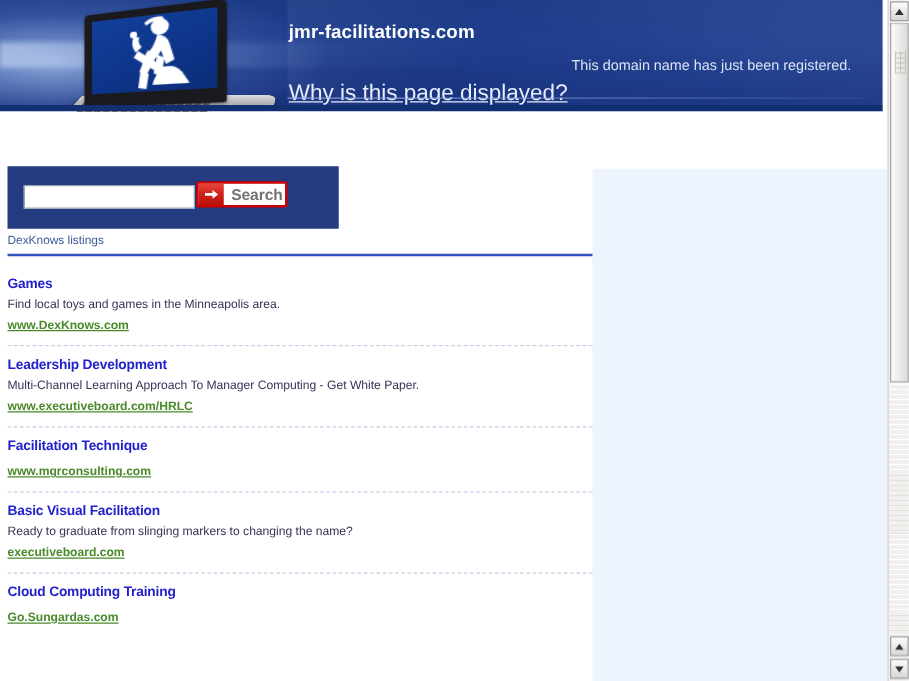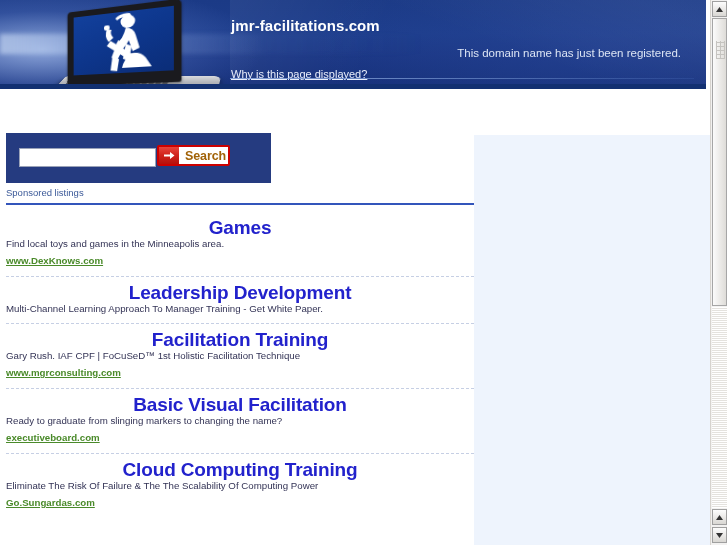--- a/index.html
+++ b/index.html
@@ -127,21 +127,21 @@
     color: #dbe4f4;
     font-size: 11.5px;
     line-height: 14px;
     margin-top: 11px;
     text-align: right;
   }
   .hdr-link {
     display: inline-block;
     margin-top: 6px;
     color: #e9eefb;
-    font-size: 11px;
+    font-size: 18px;
     text-decoration: underline;
     line-height: 17px;
     cursor: pointer;
   }
 
   
   .right-panel {
     position: absolute;
     left: 474px; top: 135px;
     width: 236px; height: 410px;
@@ -183,21 +183,21 @@
   .search-btn .arrow-box {
     width: 20px; height: 17px;
     margin-left: 0px;
     background: linear-gradient(180deg, #e8453c 0%, #d0231c 48%, #b5110b 100%);
     display: flex;
     align-items: center;
     justify-content: center;
   }
   .search-btn .arrow-box svg { display: block; }
   .search-btn .btn-label {
-    color: #a16207;
+    color: #737373;
     font-size: 12.5px;
     font-weight: bold;
     margin-left: 6px;
     letter-spacing: -0.1px;
     line-height: 14px;
   }
 
   
   .sponsored {
     position: absolute;
@@ -214,26 +214,25 @@
   }
 
   .listings {
     position: absolute;
     left: 6px; top: 212px;
     width: 468px;
   }
   .listing { padding: 6px 0 8px 0; }
   .listing .title {
     color: #2222cc;
-    font-size: 19px;
+    font-size: 11px;
     font-weight: bold;
     line-height: 19px;
     letter-spacing: -0.15px;
     cursor: pointer;
-    text-align: center;
   }
   .listing .desc {
     color: #333355;
     font-size: 9.7px;
     line-height: 13px;
     margin-top: 0;
   }
   .listing .url {
     color: #4a8a2a;
     font-size: 9.7px;
@@ -356,55 +355,54 @@
   </div>
   <button class="search-btn">
     <span class="arrow-box">
       <svg width="11" height="9" viewBox="0 0 11 9" aria-hidden="true">
         <path d="M0 3.4 h6 V1 L10.5 4.5 L6 8 V5.6 H0 Z" fill="#ffffff"></path>
       </svg>
     </span>
     <span class="btn-label">Search</span>
   </button>
 
-  <div class="sponsored">Sponsored listings</div>
+  <div class="sponsored">DexKnows listings</div>
   <div class="blue-rule"></div>
 
   <div class="listings">
 
     <div class="listing">
       <div class="title">Games</div>
       <div class="desc">Find local toys and games in the Minneapolis area.</div>
       <a class="url" href="#">www.DexKnows.com</a>
     </div>
     <div class="dashrule"></div>
 
     <div class="listing">
       <div class="title">Leadership Development</div>
-      <div class="desc">Multi-Channel Learning Approach To Manager Training - Get White Paper.</div>
+      <div class="desc">Multi-Channel Learning Approach To Manager Computing - Get White Paper.</div>
+      <a class="url" href="#">www.executiveboard.com/HRLC</a>
     </div>
     <div class="dashrule"></div>
 
     <div class="listing">
-      <div class="title">Facilitation Training</div>
-      <div class="desc">Gary Rush. IAF CPF | FoCuSeD™ 1st Holistic Facilitation Technique</div>
+      <div class="title">Facilitation Technique</div>
       <a class="url" href="#">www.mgrconsulting.com</a>
     </div>
     <div class="dashrule"></div>
 
     <div class="listing">
       <div class="title">Basic Visual Facilitation</div>
       <div class="desc">Ready to graduate from slinging markers to changing the name?</div>
       <a class="url" href="#">executiveboard.com</a>
     </div>
     <div class="dashrule"></div>
 
     <div class="listing">
       <div class="title">Cloud Computing Training</div>
-      <div class="desc">Eliminate The Risk Of Failure &amp; The The Scalability Of Computing Power</div>
       <a class="url" href="#">Go.Sungardas.com</a>
     </div>
 
   </div>
 </div>
 
 <div class="scrollbar">
   <div class="sb-btn sb-up">
     <svg width="7" height="5" viewBox="0 0 7 5" aria-hidden="true">
       <path d="M3.5 0 L7 5 H0 Z" fill="#333333"></path>

